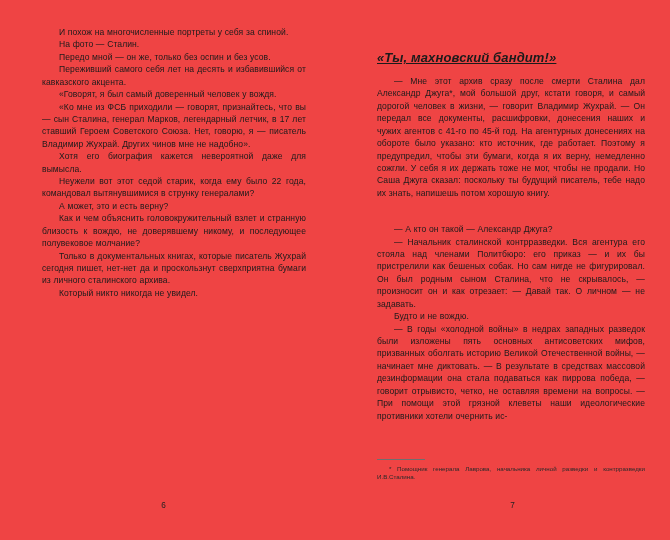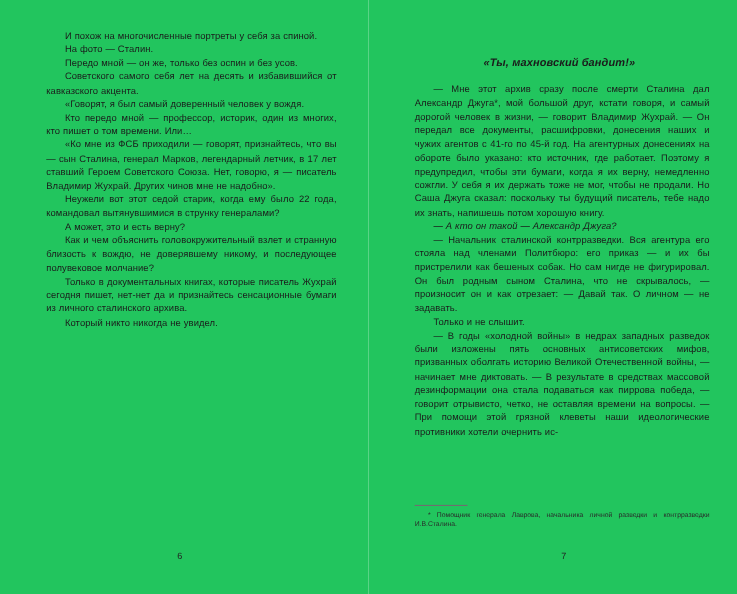--- a/index.html
+++ b/index.html
@@ -19,21 +19,21 @@
     width: 670px;
     height: 540px;
     background: #ffffff;
     display: flex;
   }
   .page {
     position: relative;
     width: 335px;
     height: 540px;
     box-sizing: border-box;
-    background: #22c55e;
+    background: #ef4444;
   }
   .page-left {
     padding: 26px 30px 0 42px;
   }
   .page-right {
     padding: 26px 30px 0 42px;
   }
   .textblock {
     width: 264px;
   }
@@ -44,31 +44,32 @@
     margin: 0;
     font-size: 8.55px;
     line-height: 12.42px;
     text-align: justify;
     text-indent: 17px;
     letter-spacing: 0.01em;
     word-spacing: 0.02em;
     -webkit-font-smoothing: antialiased;
   }
   p.para.it {
-    font-style: italic;
+    margin-top: 24px;
   }
   h2.chapter-heading {
     margin: 0 0 11px 0;
     padding: 0;
-    font-size: 10px;
+    font-size: 13px;
     line-height: 12px;
     font-weight: bold;
     font-style: italic;
-    text-align: center;
+    text-align: left;
     letter-spacing: 0.01em;
+    text-decoration: underline;
   }
   .heading-gap {
     height: 26px;
   }
   .footnote-wrap {
     position: absolute;
     left: 42px;
     bottom: 58px;
     width: 268px;
   }
@@ -102,41 +103,41 @@
 </head>
 <body>
 
 <div class="spread">
 
   <div class="page page-left">
     <div class="textblock">
       <p class="para">И похож на многочисленные портреты у себя за спиной.</p>
       <p class="para">На фото — Сталин.</p>
       <p class="para">Передо мной — он же, только без оспин и без усов.</p>
-      <p class="para">Советского самого себя лет на десять и избавившийся от кавказского акцента.</p>
+      <p class="para">Переживший самого себя лет на десять и избавившийся от кавказского акцента.</p>
       <p class="para">«Говорят, я был самый доверенный человек у вождя.</p>
-      <p class="para">Кто передо мной — профессор, историк, один из многих, кто пишет о том времени. Или…</p>
       <p class="para">«Ко мне из ФСБ приходили — говорят, признайтесь, что вы — сын Сталина, генерал Марков, легендарный летчик, в 17 лет ставший Героем Советского Союза. Нет, говорю, я — писатель Владимир Жухрай. Других чинов мне не надобно».</p>
+      <p class="para">Хотя его биография кажется невероятной даже для вымысла.</p>
       <p class="para">Неужели вот этот седой старик, когда ему было 22 года, командовал вытянувшимися в струнку генералами?</p>
       <p class="para">А может, это и есть верну?</p>
       <p class="para">Как и чем объяснить головокружительный взлет и странную близость к вождю, не доверявшему никому, и последующее полувековое молчание?</p>
-      <p class="para">Только в документальных книгах, которые писатель Жухрай сегодня пишет, нет-нет да и признайтесь сенсационные бумаги из личного сталинского архива.</p>
+      <p class="para">Только в документальных книгах, которые писатель Жухрай сегодня пишет, нет-нет да и проскользнут сверхприятна бумаги из личного сталинского архива.</p>
       <p class="para">Который никто никогда не увидел.</p>
     </div>
     <div class="folio">6</div>
   </div>
 
   <div class="page page-right">
     <div class="heading-gap"></div>
     <h2 class="chapter-heading">«Ты, махновский бандит!»</h2>
     <div class="textblock">
       <p class="para">— Мне этот архив сразу после смерти Сталина дал Александр Джуга*, мой большой друг, кстати говоря, и самый дорогой человек в жизни, — говорит Владимир Жухрай. — Он передал все документы, расшифровки, донесения наших и чужих агентов с 41-го по 45-й год. На агентурных донесениях на обороте было указано: кто источник, где работает. Поэтому я предупредил, чтобы эти бумаги, когда я их верну, немедленно сожгли. У себя я их держать тоже не мог, чтобы не продали. Но Саша Джуга сказал: поскольку ты будущий писатель, тебе надо их знать, напишешь потом хорошую книгу.</p>
       <p class="para it">— А кто он такой — Александр Джуга?</p>
       <p class="para">— Начальник сталинской контрразведки. Вся агентура его стояла над членами Политбюро: его приказ — и их бы пристрелили как бешеных собак. Но сам нигде не фигурировал. Он был родным сыном Сталина, что не скрывалось, — произносит он и как отрезает: — Давай так. О личном — не задавать.</p>
-      <p class="para">Только и не слышит.</p>
+      <p class="para">Будто и не вождю.</p>
       <p class="para">— В годы «холодной войны» в недрах западных разведок были изложены пять основных антисоветских мифов, призванных оболгать историю Великой Отечественной войны, — начинает мне диктовать. — В результате в средствах массовой дезинформации она стала подаваться как пиррова победа, — говорит отрывисто, четко, не оставляя времени на вопросы. — При помощи этой грязной клеветы наши идеологические противники хотели очернить ис-</p>
     </div>
     <div class="footnote-wrap">
       <div class="footnote-rule"></div>
       <p class="footnote">* Помощник генерала Лаврова, начальника личной разведки и контрразведки И.В.Сталина.</p>
     </div>
     <div class="folio">7</div>
   </div>
 
 </div>

